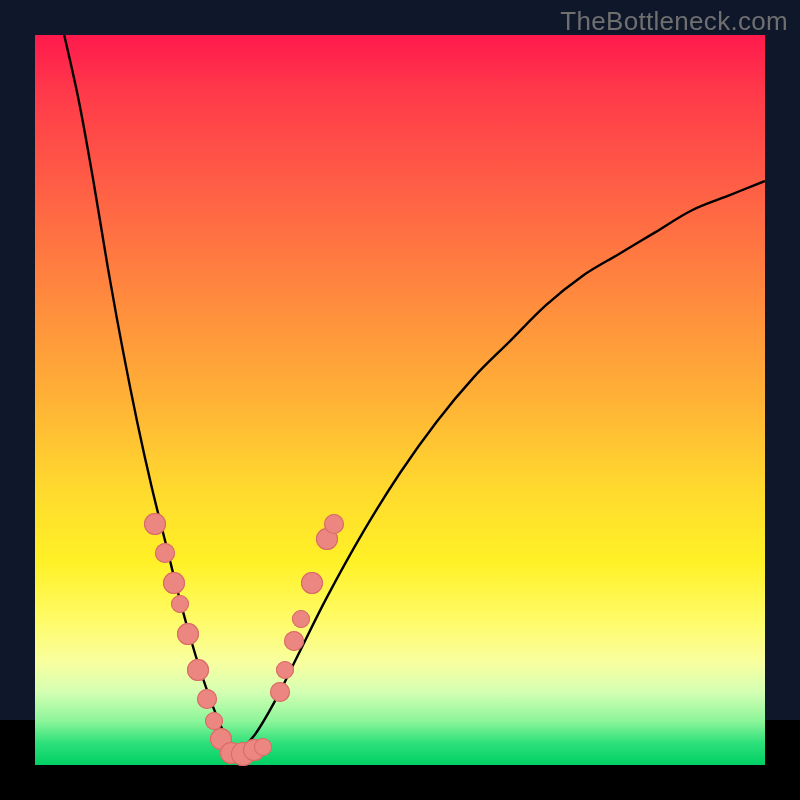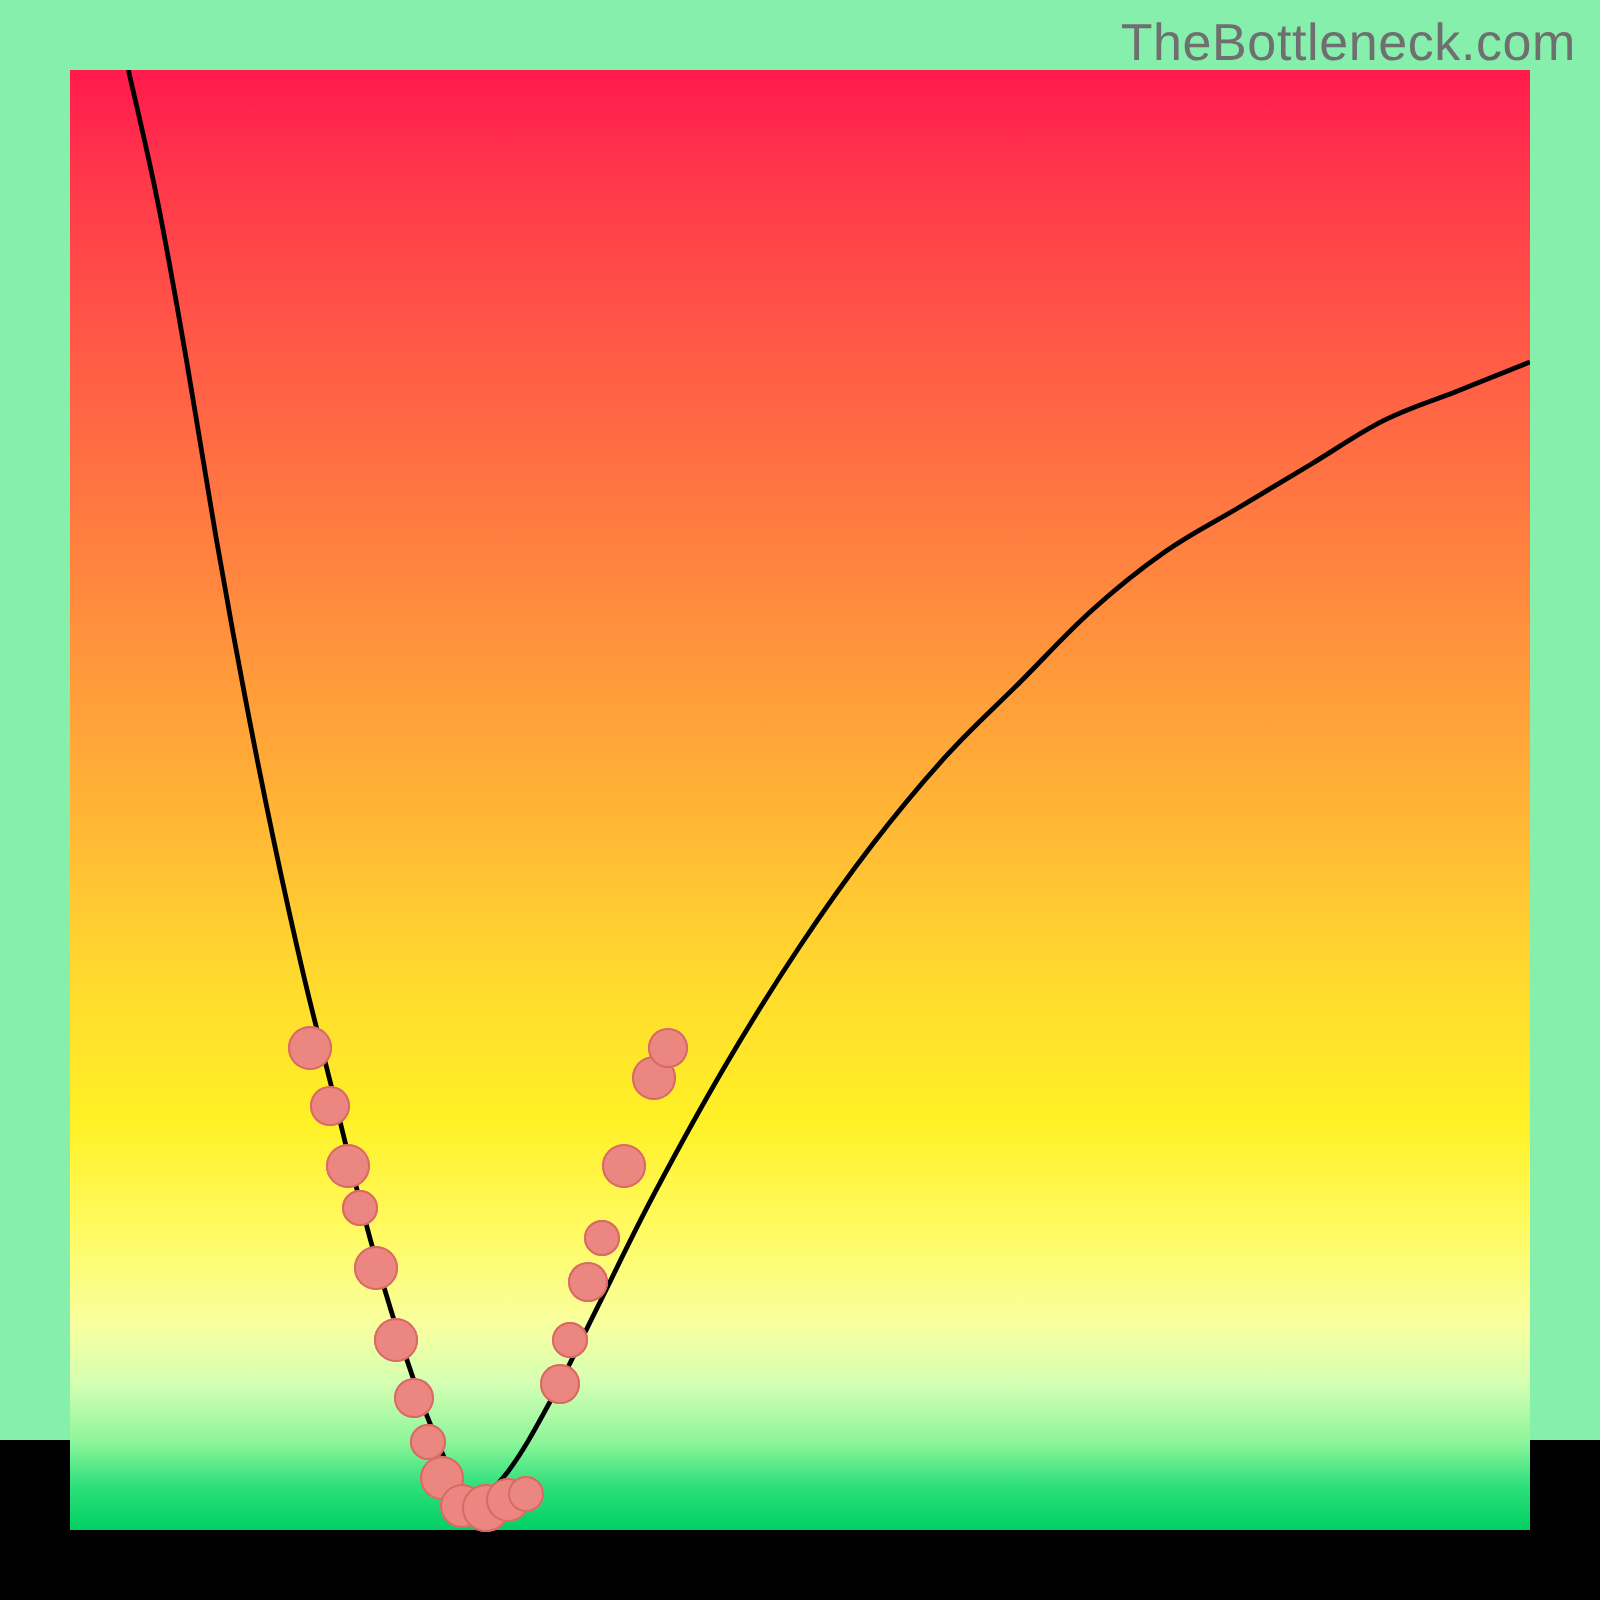--- a/index.html
+++ b/index.html
@@ -10,21 +10,21 @@
     overflow: hidden;
     background: #000;
     font-family: Arial, Helvetica, sans-serif;
   }
   .frame {
     position: absolute;
     left: 0;
     top: 0;
     width: 800px;
     height: 720px;
-    background: #86efac;
+    background: #0f172a;
   }
   .plot {
     position: absolute;
     left: 35px;
     top: 35px;
     width: 730px;
     height: 730px;
     
     background: linear-gradient(to bottom,
       #ff1a4d 0%,

